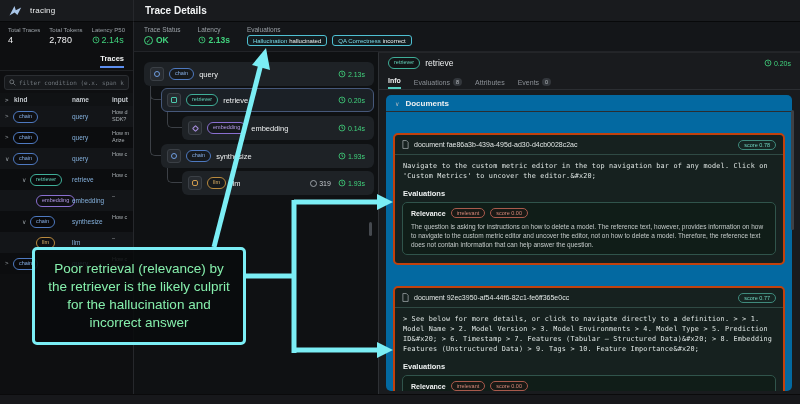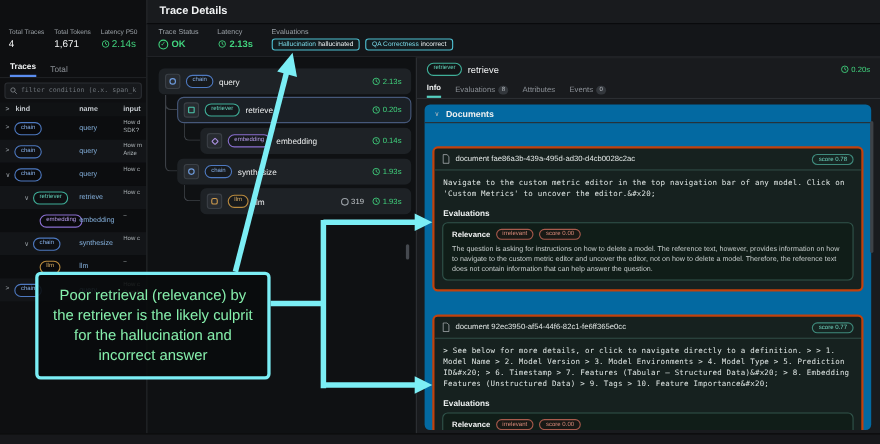--- a/index.html
+++ b/index.html
@@ -17,21 +17,21 @@
     border-bottom:1px solid #08090a; display:flex; align-items:center; gap:8px; padding:0 9px; }
   .logo { width:13px; height:12px; flex:0 0 auto; }
   .sb-title { font-size:8px; color:#eceeef; letter-spacing:.2px; }
   .sb-stats { position:absolute; left:0; top:22px; width:133px; height:32px; display:flex;
     gap:9px; padding:5px 8px 0; }
   .stat .lab { font-size:6px; color:#9aa0a6; white-space:nowrap; }
   .stat .val { font-size:9px; color:#f2f3f4; margin-top:2px; display:flex; align-items:center; gap:2px; }
   .green { color:#41d47e !important; }
   .clk { width:8px; height:8px; }
   .sb-tabs { position:absolute; left:0; top:54px; width:133px; height:17px; display:flex; gap:13px;
-    padding:0 9px; border-bottom:1px solid #1e2023; align-items:flex-end; }
+    padding:0 9px; border-bottom:1px solid #1e2023; align-items:flex-end;flex-direction:column; }
   .sb-tab { font-size:7.5px; color:#8b9096; padding-bottom:3px; }
   .sb-tab.active { color:#f0f2f3; font-weight:bold; border-bottom:2px solid #5b8def; }
   .sb-filter { position:absolute; left:4px; top:75px; width:125px; height:15px; background:#17191c;
     border:1px solid #2b2e32; border-radius:3px; display:flex; align-items:center; gap:3px; padding:0 4px; }
   .sb-filter svg { width:7px; height:7px; flex:0 0 auto; }
   .sb-filter input { background:transparent; border:none; outline:none; width:100%;
     font-family:"DejaVu Sans Mono", monospace; font-size:6px; color:#b8bdc2; }
   .sb-filter input::placeholder { color:#6e747a; }
   .tbl-head { position:absolute; left:0; top:93px; width:133px; height:13px; display:flex;
     align-items:center; font-size:6.5px; font-weight:bold; color:#c3c8cd; background:#101214; }
@@ -132,28 +132,34 @@
     background:rgba(9,11,13,.88); border:3px solid #7beef5; border-radius:5px;
     display:flex; align-items:center; justify-content:center; text-align:center;
     font-size:13.5px; line-height:18px; color:#86efac; padding:4px 10px; }
 </style>
 </head>
 <body>
 
 <div id="app">
 
   <div id="sidebar" class="abs">
+    <div class="sb-top">
+      <svg class="logo" viewBox="0 0 13 12">
+        <path d="M0.5 10.5 L5.5 1 L6.8 5.2 L12.2 2.6 L8.4 10 L5.6 7.4 Z" fill="#a9c6e8"></path>
+      </svg>
+      <span class="sb-title">tracing</span>
+    </div>
     <div class="sb-stats">
       <div class="stat">
         <div class="lab">Total Traces</div>
         <div class="val">4</div>
       </div>
       <div class="stat">
         <div class="lab">Total Tokens</div>
-        <div class="val">1,671</div>
+        <div class="val">2,780</div>
       </div>
       <div class="stat">
         <div class="lab">Latency P50</div>
         <div class="val green">
           <svg class="clk" viewBox="0 0 10 10">
               <circle cx="5" cy="5" r="3.7" fill="none" stroke="#41d47e"></circle>
               <path d="M5 2.8V5l1.6 1" fill="none" stroke="#41d47e"></path>
             </svg>
           <span>2.14s</span>
         </div>

